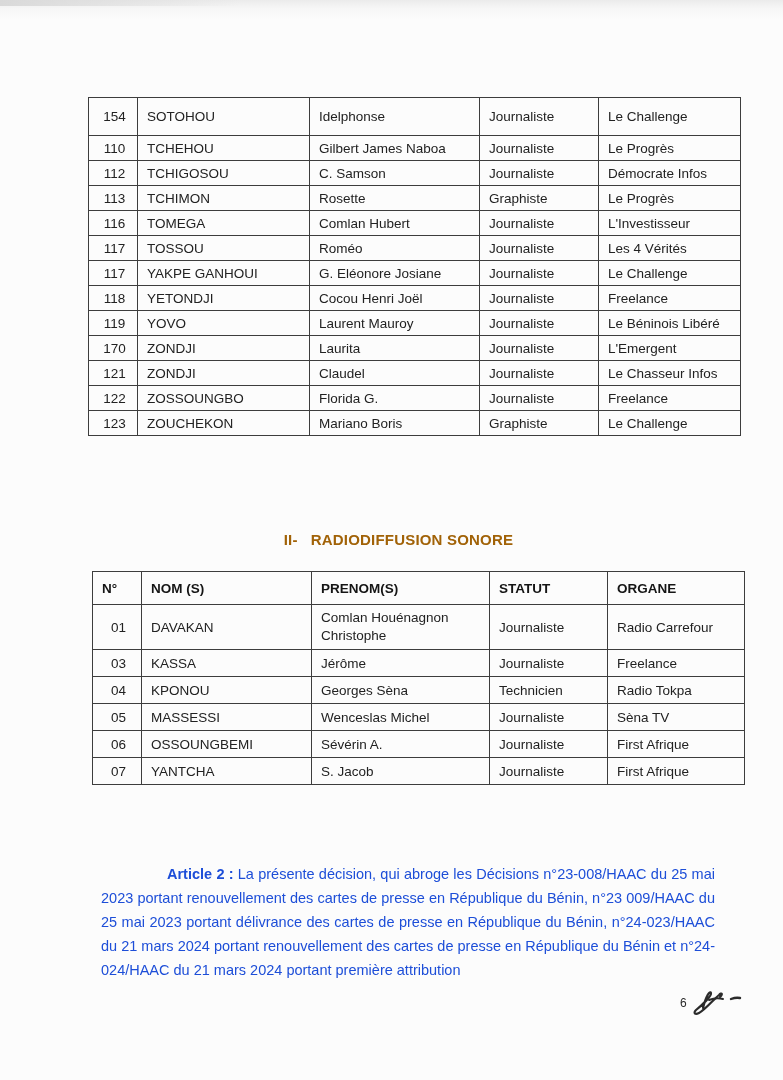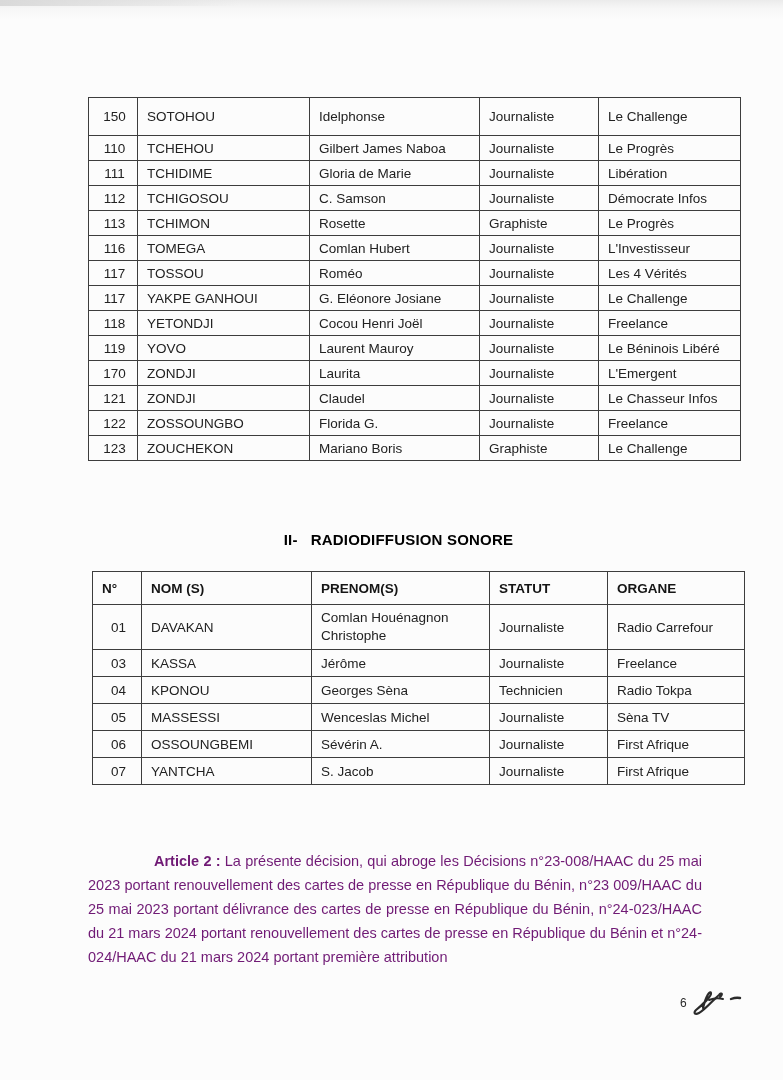--- a/index.html
+++ b/index.html
@@ -48,31 +48,31 @@
   .tbl1 tbody tr { height: 25px; }
   .tbl1 tbody tr:first-child { height: 38px; }
   .tbl2 { left: 92px; top: 571px; width: 652px; }
   .tbl2 thead tr { height: 33px; }
   .tbl2 tbody tr { height: 27px; }
   .tbl2 tbody tr:first-child { height: 45px; }
   .tbl2 tbody tr:first-child td.c-prenom { white-space: normal; line-height: 18px; }
   .section-heading {
     position: absolute; top: 531px; left: 0; width: 783px;
     margin: 0; text-align: center;
-    font-size: 15px; font-weight: bold; color: #000000;
+    font-size: 15px; font-weight: bold; color: #a16207;
     text-indent: 14px; letter-spacing: 0.2px;
   }
   .section-heading .heading-title { margin-left: 13px; }
   .article {
     position: absolute; left: 88px; top: 849px; width: 614px;
-    margin: 0;
+    margin: 13px;
     font-size: 14.5px; line-height: 24px;
     text-align: justify;
     text-indent: 66px;
-    color: #701a75;
+    color: #1d4ed8;
   }
   .article b { font-weight: bold; }
   .page-number {
     position: absolute; left: 680px; top: 996px;
     font-size: 12px; color: #2a2a2a;
   }
   .paraph {
     position: absolute; left: 689px; top: 986px;
   }
 </style>
@@ -87,39 +87,32 @@
   <table class="tbl tbl1">
     <colgroup>
       <col style="width:49px">
         <col style="width:172px">
         <col style="width:170px">
         <col style="width:119px">
         <col style="width:142px">
     </colgroup>
     <tbody>
         <tr>
-          <td class="c-num">150</td>
+          <td class="c-num">154</td>
           <td class="c-nom">SOTOHOU</td>
           <td class="c-prenom">Idelphonse</td>
           <td class="c-statut">Journaliste</td>
           <td class="c-organe">Le Challenge</td>
         </tr>
         <tr>
           <td class="c-num">110</td>
           <td class="c-nom">TCHEHOU</td>
           <td class="c-prenom">Gilbert James Naboa</td>
           <td class="c-statut">Journaliste</td>
           <td class="c-organe">Le Progrès</td>
-        </tr>
-        <tr>
-          <td class="c-num">111</td>
-          <td class="c-nom">TCHIDIME</td>
-          <td class="c-prenom">Gloria de Marie</td>
-          <td class="c-statut">Journaliste</td>
-          <td class="c-organe">Libération</td>
         </tr>
         <tr>
           <td class="c-num">112</td>
           <td class="c-nom">TCHIGOSOU</td>
           <td class="c-prenom">C. Samson</td>
           <td class="c-statut">Journaliste</td>
           <td class="c-organe">Démocrate Infos</td>
         </tr>
         <tr>
           <td class="c-num">113</td>

